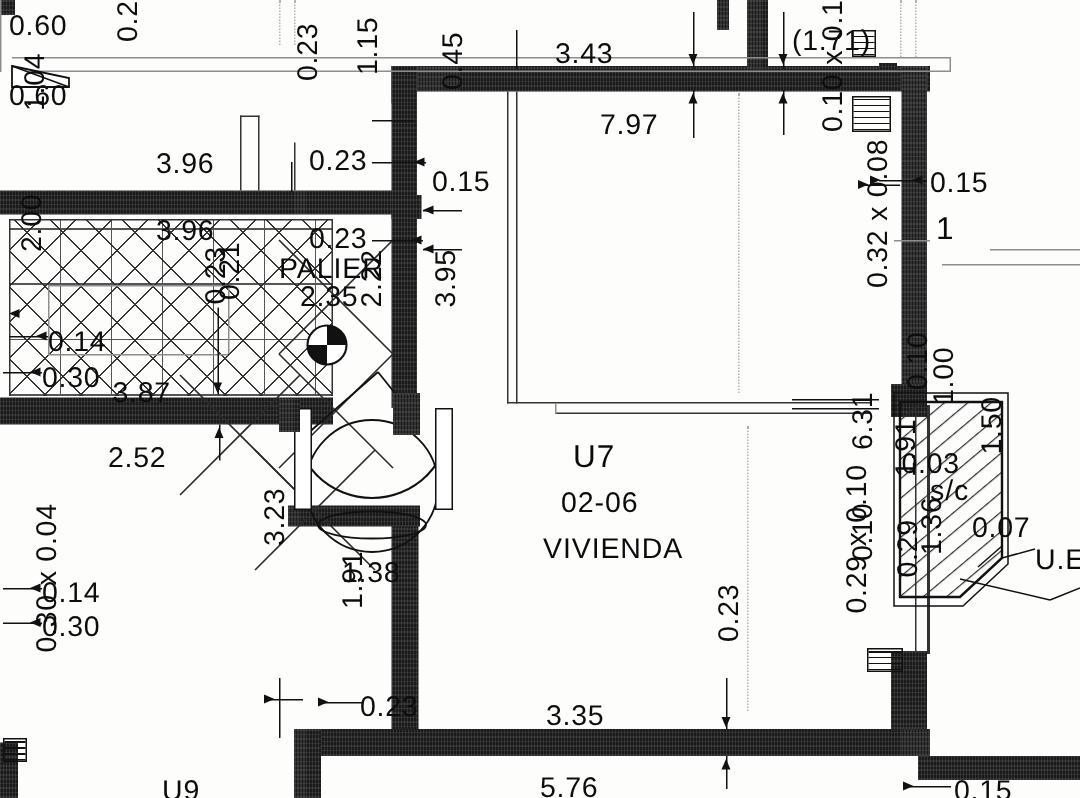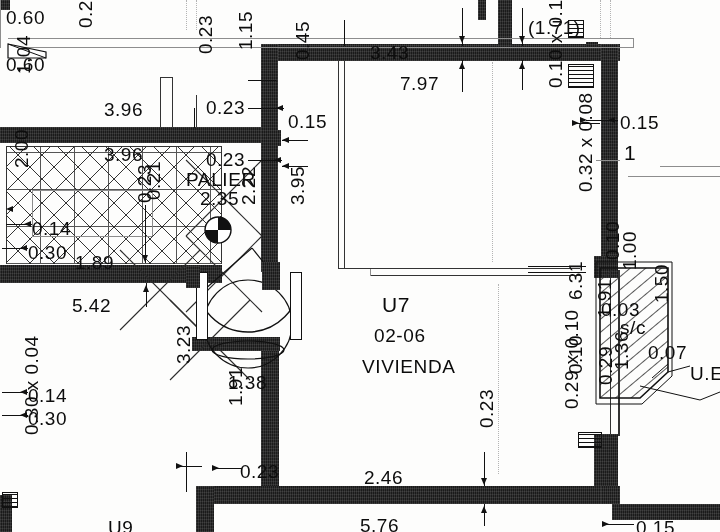--- a/index.html
+++ b/index.html
@@ -336,25 +336,25 @@
       <div class="dim rot" style="left: 293px; top: 60px;">0.45</div>
       <div class="dim" style="left: 288px; top: 112px;">0.15</div>
       <div class="dim" style="left: 104px; top: 145px;">3.96</div>
       <div class="dim" style="left: 206px; top: 150px;">0.23</div>
       <div class="dim rot" style="left: 288px; top: 205px;">3.95</div>
       <div class="dim rot" style="left: 12px; top: 168px;">2.00</div>
       <div class="dim" style="left: 32px; top: 219px;">0.14</div>
       <div class="dim rot" style="left: 144px; top: 200px;">0.21</div>
       <div class="dim rot" style="left: 135px; top: 203px;">0.23</div>
       <div class="dim" style="left: 28px; top: 243px;">0.30</div>
-      <div class="dim" style="left: 75px; top: 253px;">1.89</div>
-      <div class="dim" style="left: 72px; top: 296px;">5.42</div>
+      <div class="dim" style="left: 75px; top: 253px;">3.87</div>
+      <div class="dim" style="left: 72px; top: 296px;">2.52</div>
       <div class="dim" style="left: 200px; top: 189px;">2.35</div>
       <div class="dim rot" style="left: 239px; top: 205px;">2.22</div>
-      <div class="dim" style="left: 370px; top: 27px; margin-top: 16px;">3.43</div>
+      <div class="dim" style="left: 370px; top: 27px;">3.43</div>
       <div class="dim" style="left: 400px; top: 74px;">7.97</div>
       <div class="dim" style="left: 528px; top: 18px;">(1.71)</div>
       <div class="dim rot" style="left: 546px; top: 88px;">0.10 x 0.10</div>
       <div class="dim" style="left: 620px; top: 113px;">0.15</div>
       <div class="dim rot" style="left: 576px; top: 192px;">0.32 x 0.08</div>
       <div class="dim rot" style="left: 566px; top: 300px;">6.31</div>
       <div class="dim rot" style="left: 566px; top: 374px;">0.10</div>
       <div class="dim rot" style="left: 562px; top: 409px;">0.29 x 0.10</div>
       <div class="dim rot" style="left: 603px; top: 260px;">0.10</div>
       <div class="dim rot" style="left: 620px; top: 270px;">1.00</div>
@@ -365,18 +365,18 @@
       <div class="dim rot" style="left: 612px; top: 370px;">1.36</div>
       <div class="dim rot" style="left: 596px; top: 385px;">0.29</div>
       <div class="dim" style="left: 28px; top: 386px;">0.14</div>
       <div class="dim" style="left: 28px; top: 409px;">0.30</div>
       <div class="dim rot" style="left: 22px; top: 435px;">0.30 x 0.04</div>
       <div class="dim rot" style="left: 174px; top: 364px;">3.23</div>
       <div class="dim" style="left: 228px; top: 373px;">1.38</div>
       <div class="dim rot" style="left: 226px; top: 406px;">1.91</div>
       <div class="dim" style="left: 240px; top: 462px;">0.23</div>
       <div class="dim rot" style="left: 477px; top: 428px;">0.23</div>
-      <div class="dim" style="left: 364px; top: 468px;">2.46</div>
+      <div class="dim" style="left: 364px; top: 468px;">3.35</div>
       <div class="dim" style="left: 360px; top: 516px;">5.76</div>
       <div class="dim" style="left: 636px; top: 518px;">0.15</div>
     </div>
 
 </div>
 
 </body></html>

